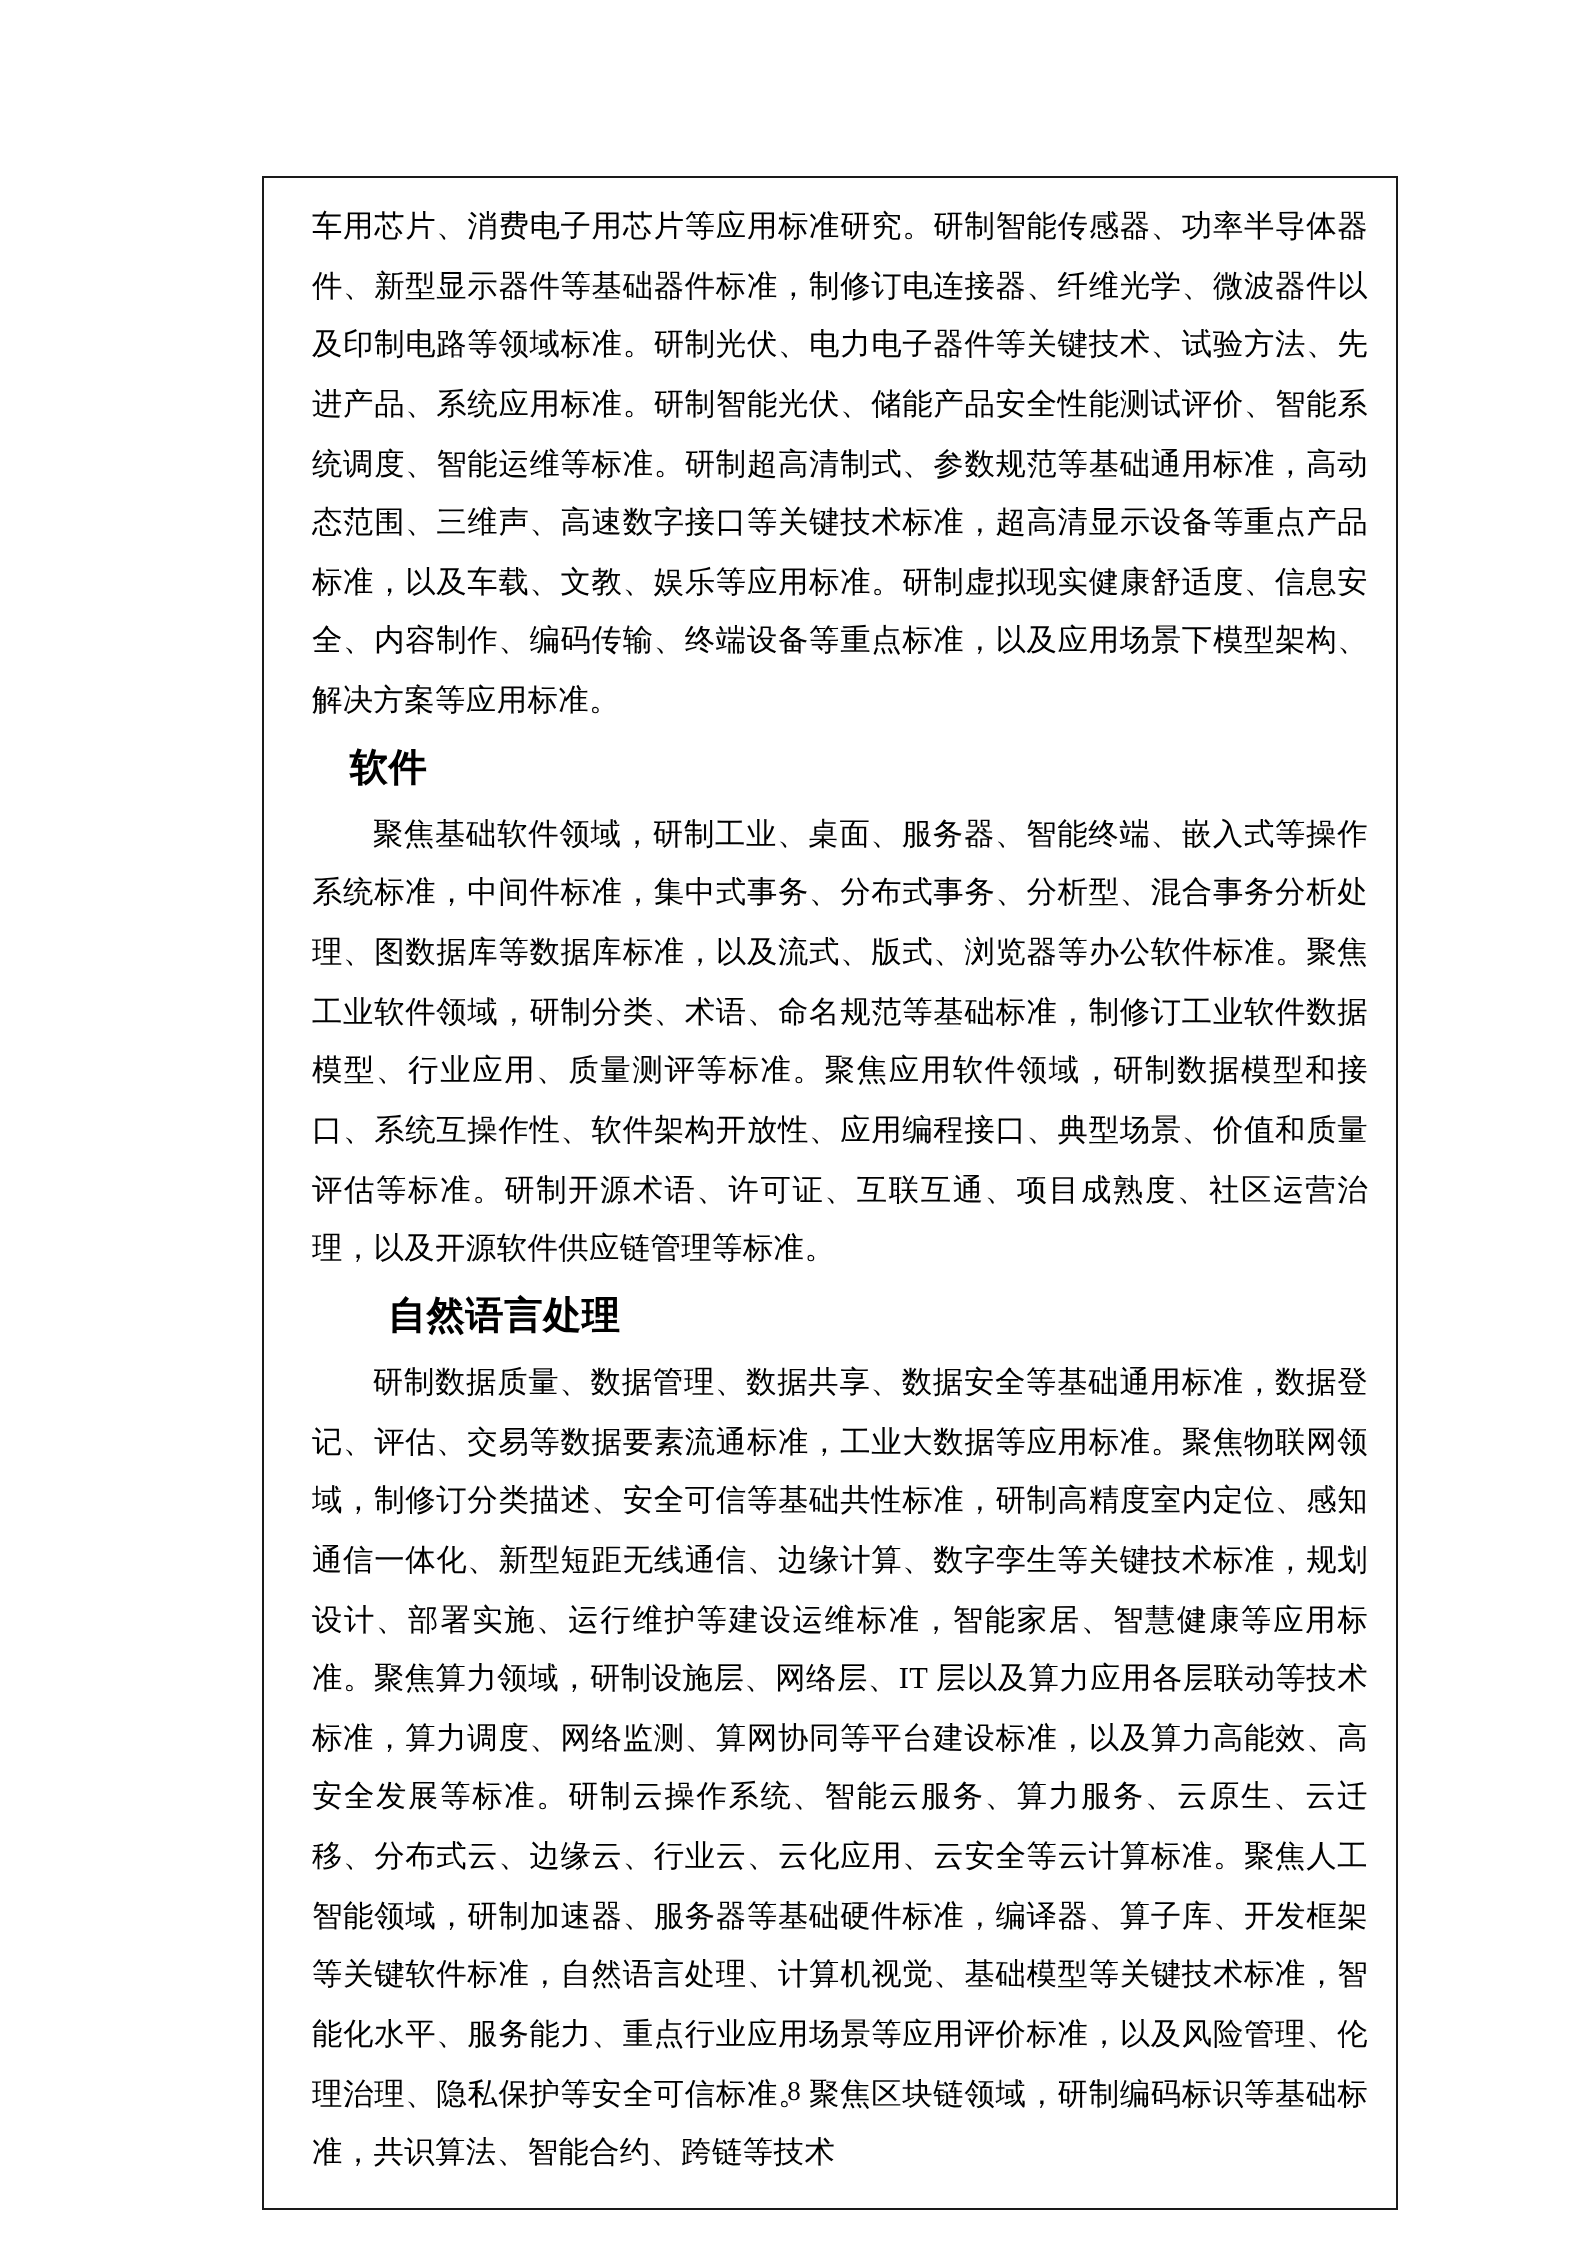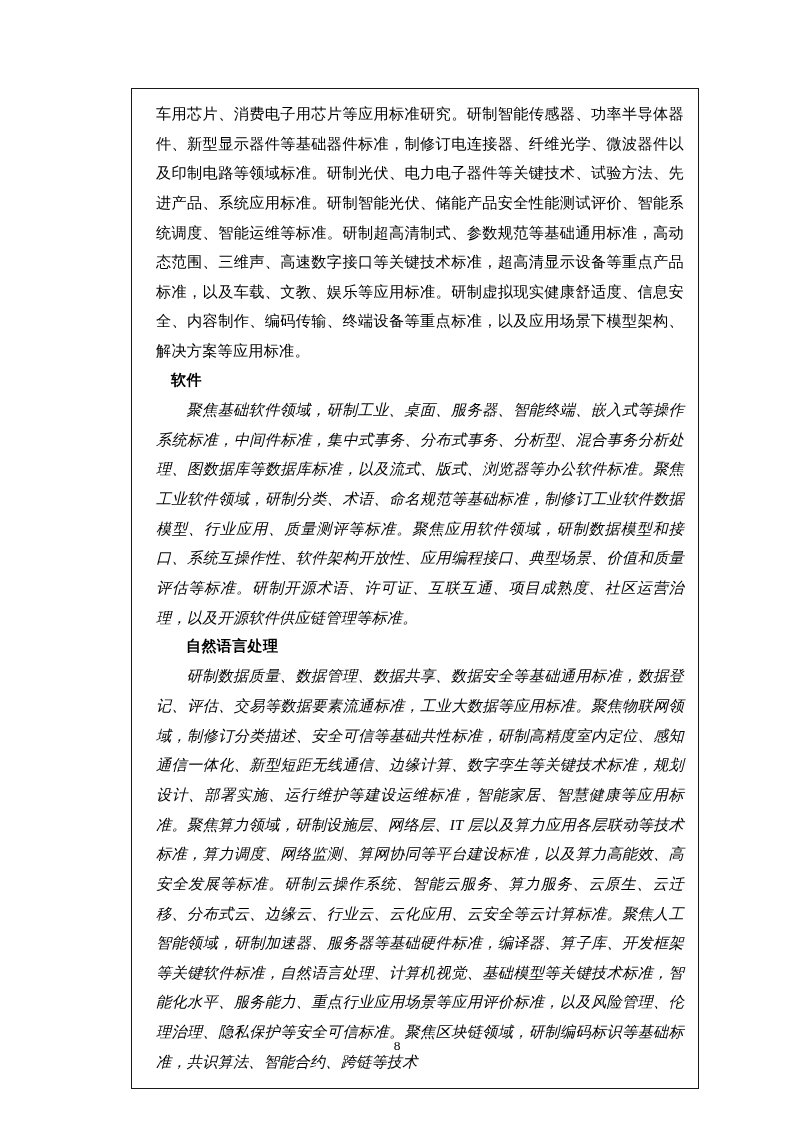--- a/index.html
+++ b/index.html
@@ -35,24 +35,23 @@
   .para {
     font-size: 15.2px;
     line-height: 1.95;
     text-align: justify;
     text-justify: inter-ideograph;
     margin: 0;
     letter-spacing: 0.2px;
   }
   .para.indent {
     text-indent: 2em;
-    font-style: italic;
   }
   .heading {
-    font-size: 15px;
+    font-size: 19px;
     line-height: 1.95;
     font-weight: bold;
     margin: 0;
     text-indent: 1em;
     letter-spacing: 0.4px;
   }
   .heading.indent2 {
     text-indent: 2em;
   }
   .page-number {

